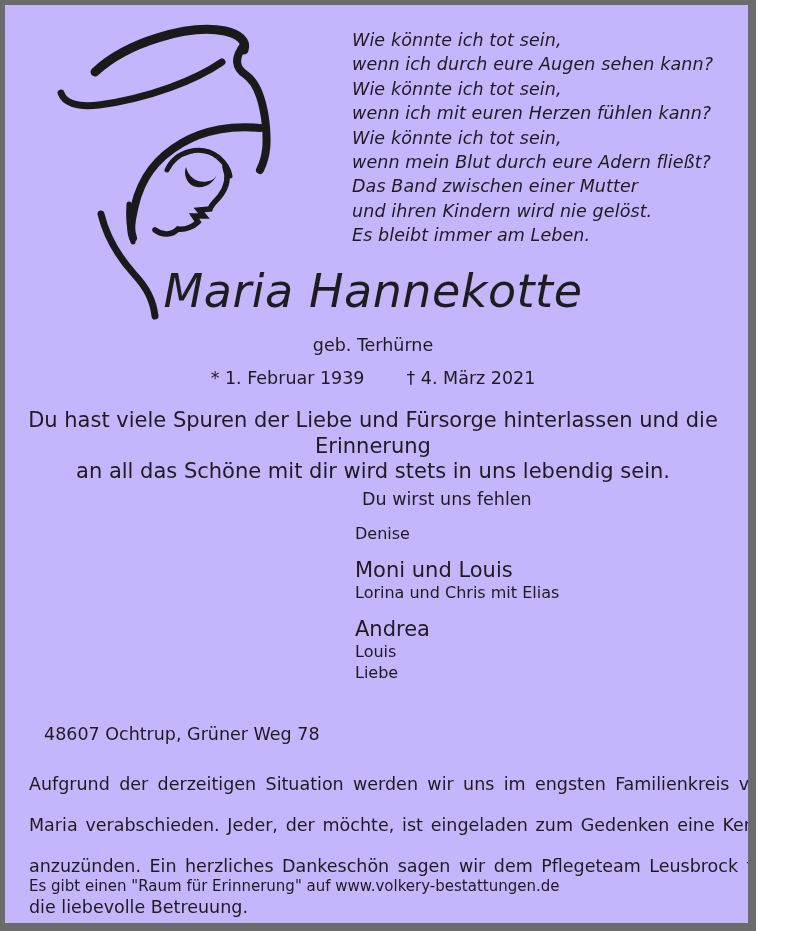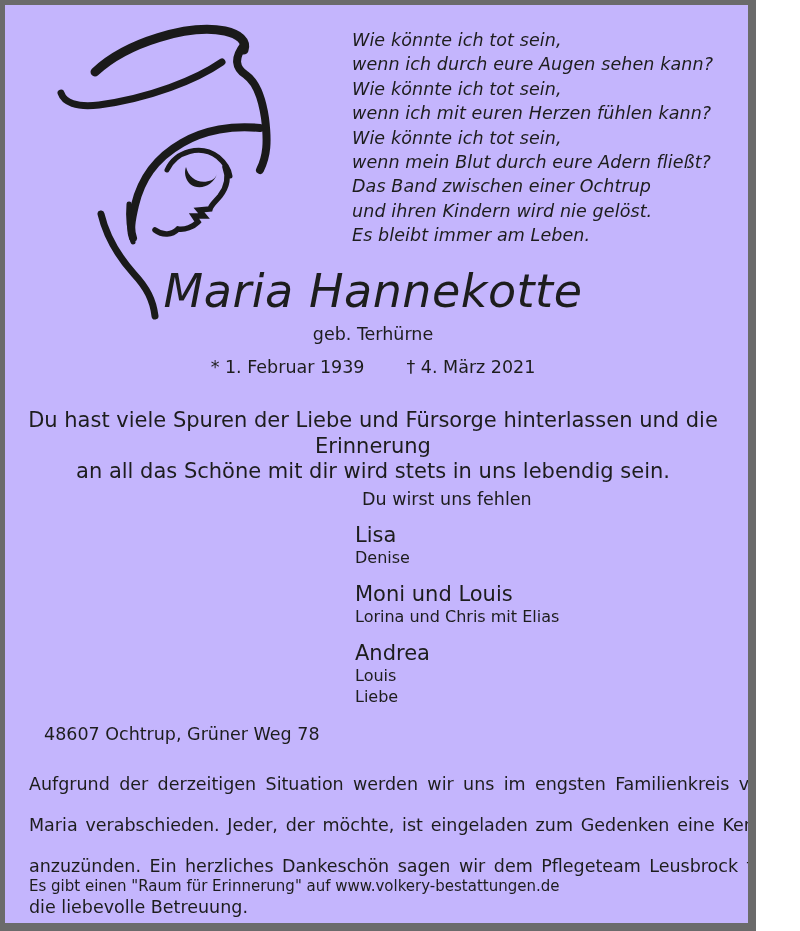--- a/index.html
+++ b/index.html
@@ -13,21 +13,21 @@
     border-style:solid; border-color:#6b6b6b;
     border-width:5px 8px 8px 5px; z-index:10;
   }
   .madonna { position:absolute; left:55px; top:18px; width:270px; height:320px; }
 
   .poem { position:absolute; left:352px; top:28px; font-style:italic;
           font-size:17.5px; line-height:24.4px; letter-spacing:.1px; }
 
   .titleblock { position:absolute; left:0; right:10px; top:264px; text-align:center; }
   .deceased-name { font-style:italic; font-size:46px; line-height:1.2; letter-spacing:.5px;text-align:center; }
-  .maiden { font-size:17.5px; margin-top:5px; }
+  .maiden { font-size:17.5px; margin-top:16px; }
   .dates  { font-size:17.5px; margin-top:13px; }
   .dates .death { margin-left:42px; }
 
   .tribute { position:absolute; left:0; right:10px; top:408px; text-align:center;
              font-size:21px; line-height:25.5px; white-space:pre-line; }
 
   .mourning { position:absolute; left:355px; top:489px; }
   .farewell { font-size:17.5px;margin-left:7px; }
   .mourner-group { margin-top:14px; }
   .mourner-group:first-of-type { margin-top:19px; }
@@ -60,41 +60,40 @@
     <path d="M 131,149 C 134,161 145,167 157,162 C 159,161 161,159 162,156 C 158,168 144,173 135,166 C 130,161 129,154 131,149 Z" fill="#1a1a1a"></path>
   </svg>
 
   <div class="poem">
     <div>Wie könnte ich tot sein,</div>
     <div>wenn ich durch eure Augen sehen kann?</div>
     <div>Wie könnte ich tot sein,</div>
     <div>wenn ich mit euren Herzen fühlen kann?</div>
     <div>Wie könnte ich tot sein,</div>
     <div>wenn mein Blut durch eure Adern fließt?</div>
-    <div>Das Band zwischen einer Ochtrup</div>
+    <div>Das Band zwischen einer Mutter</div>
     <div>und ihren Kindern wird nie gelöst.</div>
     <div>Es bleibt immer am Leben.</div>
   </div>
 
   <div class="titleblock">
     <div class="deceased-name">Maria Hannekotte</div>
     <div class="maiden">geb. Terhürne</div>
     <div class="dates">
       <span class="birth">* 1. Februar 1939</span><span class="death">† 4. März 2021</span>
     </div>
   </div>
 
   <div class="tribute">Du hast viele Spuren der Liebe und Fürsorge hinterlassen und die Erinnerung
 an all das Schöne mit dir wird stets in uns lebendig sein.</div>
 
   <div class="mourning">
     <div class="farewell">Du wirst uns fehlen</div>
 
     <div class="mourner-group">
-      <div class="mourner-main">Lisa</div>
       <div class="mourner-sub">Denise</div>
     </div>
 
     <div class="mourner-group">
       <div class="mourner-main">Moni und Louis</div>
       <div class="mourner-sub">Lorina und Chris mit Elias</div>
     </div>
 
     <div class="mourner-group">
       <div class="mourner-main">Andrea</div>

